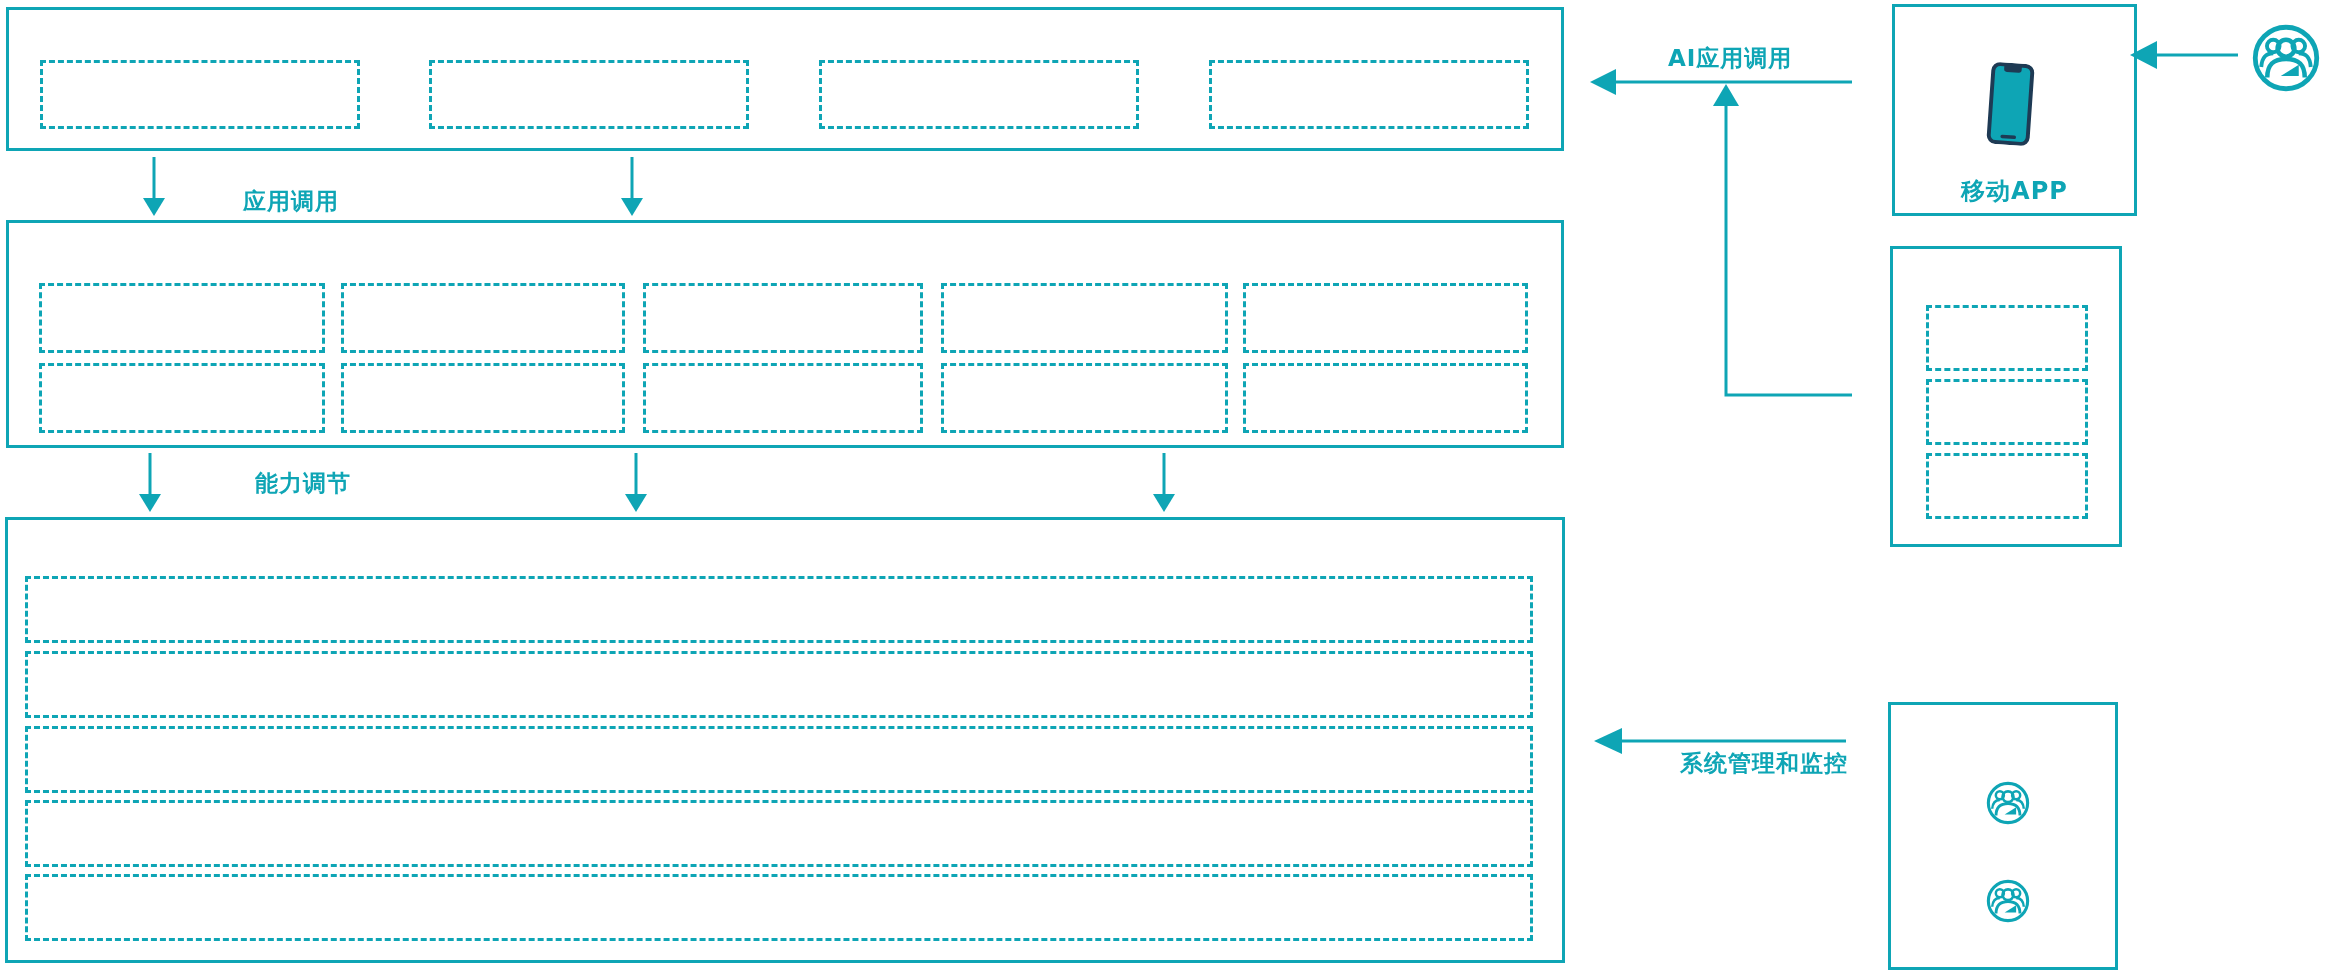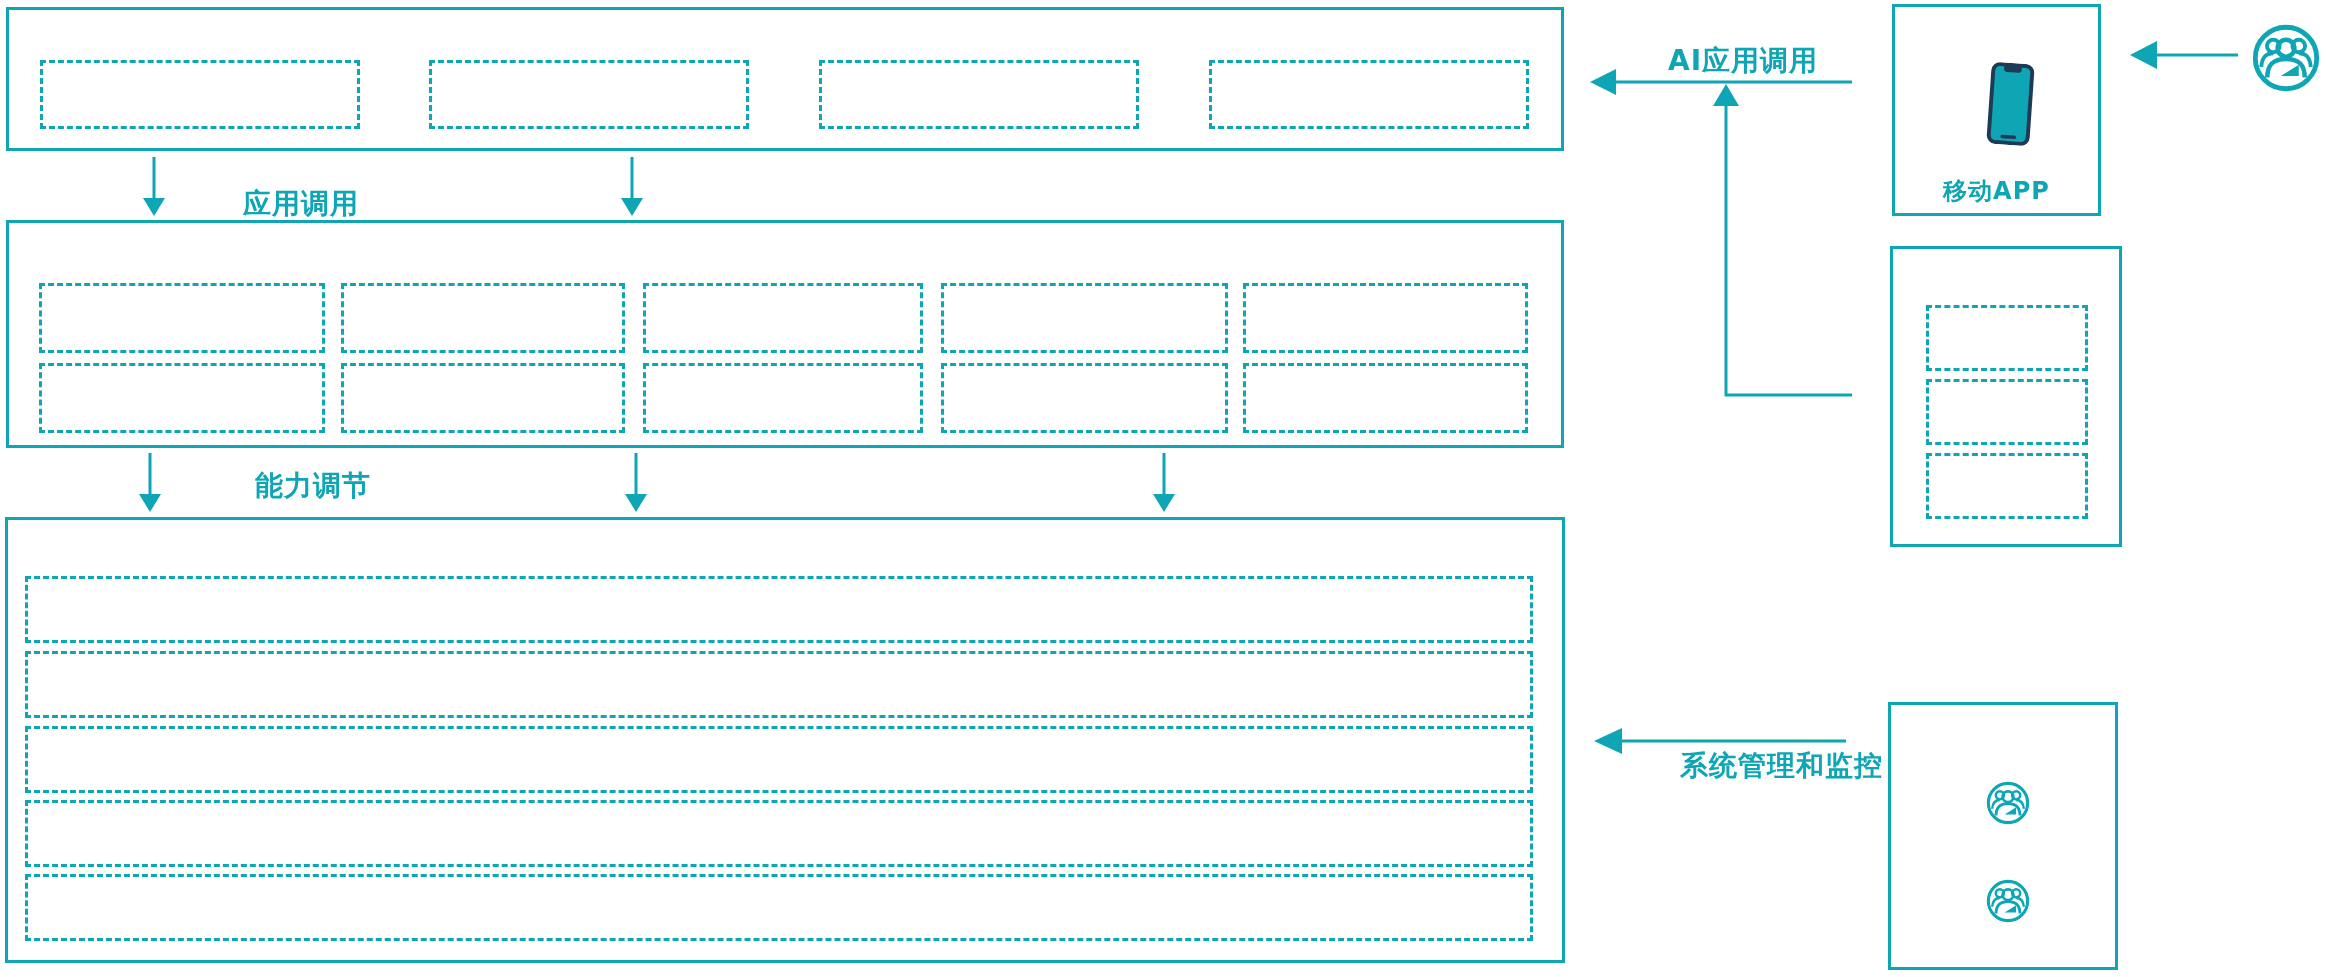--- a/index.html
+++ b/index.html
@@ -21,21 +21,21 @@
     background:#ffffff;
   }
   .slot{
     position:absolute;
     border:3px dashed var(--teal);
     box-sizing:border-box;
   }
   .lbl{
     position:absolute;
     color:var(--teal);
-    font-size:28px;
+    font-size:23px;
     font-weight:bold;
     line-height:1.1;
     white-space:nowrap;
     letter-spacing:1px;
     text-align:right;
   }
   .overlay{
     position:absolute;left:0;top:0;width:2326px;height:977px;
     pointer-events:none;
   }
@@ -77,21 +77,21 @@
   </div>
 
   <div class="panel" style="left:5px;top:517px;width:1560px;height:446px;">
     <div class="slot" style="left:17px;top:56px;width:1508px;height:67px;"></div>
     <div class="slot" style="left:17px;top:131px;width:1508px;height:67px;"></div>
     <div class="slot" style="left:17px;top:206px;width:1508px;height:67px;"></div>
     <div class="slot" style="left:17px;top:280px;width:1508px;height:67px;"></div>
     <div class="slot" style="left:17px;top:354px;width:1508px;height:67px;"></div>
   </div>
 
-  <div class="panel" style="left:1892px;top:4px;width:209px;height:212px;">
+  <div class="panel" style="left:1892px;top:4px;width:245px;height:212px;">
     <div class="icon phone-wrap" style="left:93px;top:56px;width:45px;height:82px;">
       <svg viewBox="0 0 46 84">
         <rect x="3" y="2" width="40" height="80" rx="7" fill="var(--teal)" stroke="var(--navy)" stroke-width="4"></rect>
         <path d="M14 3 h18 v3.5 a3 3 0 0 1 -3 3 h-12 a3 3 0 0 1 -3 -3 Z" fill="var(--navy)"></path>
         <rect x="15" y="74" width="16" height="3.5" rx="1.7" fill="var(--navy)"></rect>
       </svg>
     </div>
     <div class="mobile-label" style="top:168px;">移动APP</div>
   </div>
 

